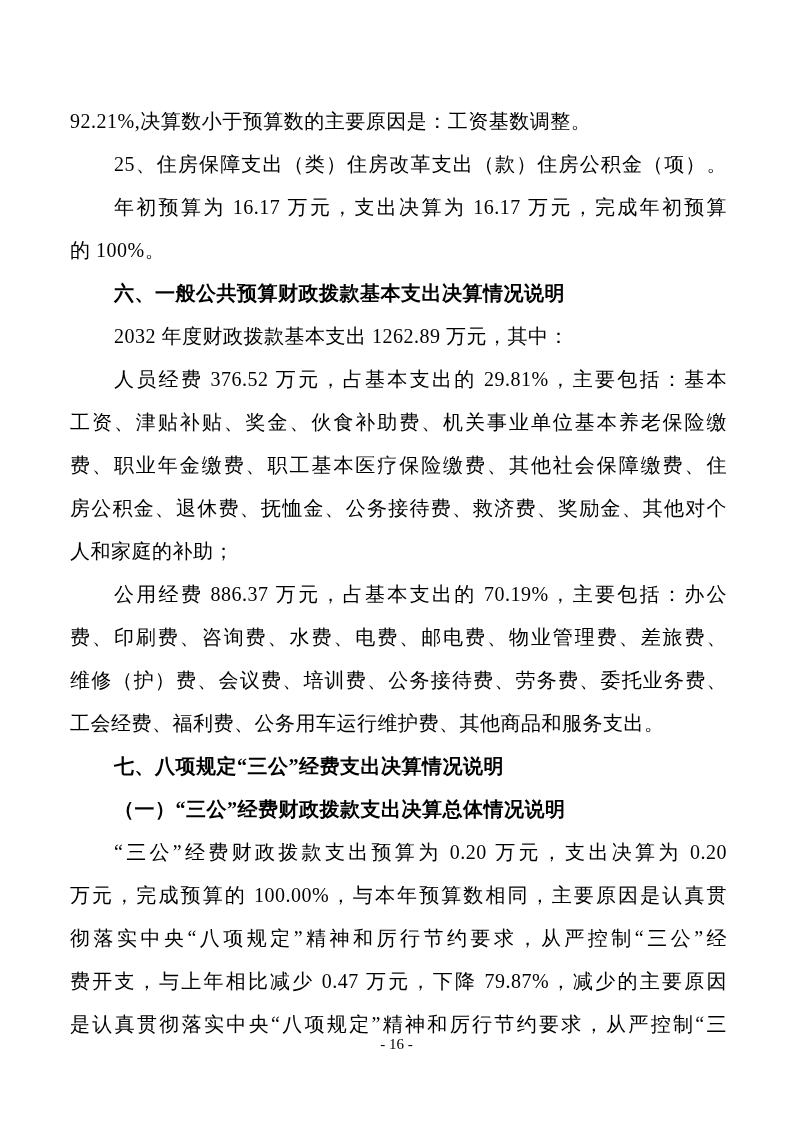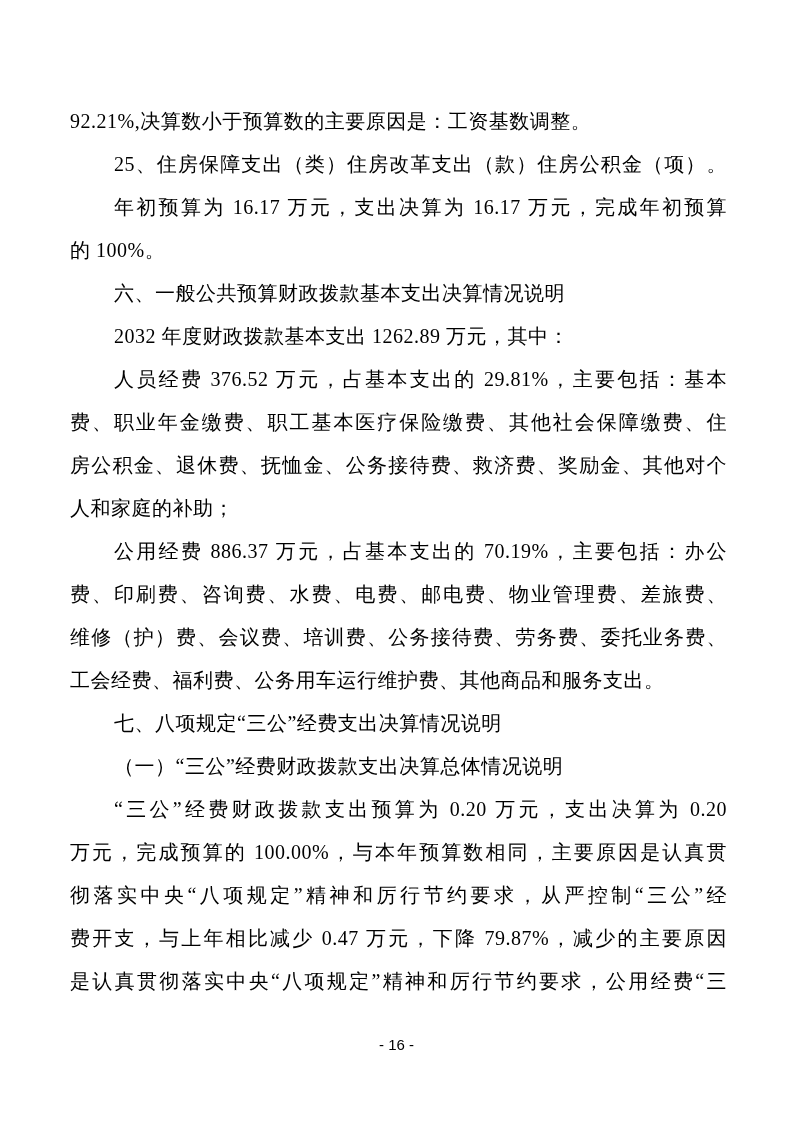--- a/index.html
+++ b/index.html
@@ -33,54 +33,55 @@
   }
   .indent {
     text-indent: 44px;
   }
   .justify {
     text-align: justify;
     text-align-last: justify;
     -moz-text-align-last: justify;
   }
   .heading {
-    font-weight: normal;
+    font-weight: bold;
   }
   .footer {
     position: absolute;
     top: 1036px;
     left: 0;
     width: 100%;
     text-align: center;
     font-size: 15px;
-    font-family: Liberation Sans, sans-serif;
+    font-family: Liberation Serif, serif;
     color: #000000;
   }
 </style>
 </head>
 <body>
 
 <div class="page">
   <div class="content">
     <div class="line">92.21%,决算数小于预算数的主要原因是：工资基数调整。</div>
     <div class="line indent justify">25、住房保障支出（类）住房改革支出（款）住房公积金（项）。</div>
     <div class="line indent justify">年初预算为 16.17 万元，支出决算为 16.17 万元，完成年初预算</div>
     <div class="line">的 100%。</div>
     <div class="line indent heading">六、一般公共预算财政拨款基本支出决算情况说明</div>
     <div class="line indent">2032 年度财政拨款基本支出 1262.89 万元，其中：</div>
     <div class="line indent justify">人员经费 376.52 万元，占基本支出的 29.81%，主要包括：基本</div>
+    <div class="line justify">工资、津贴补贴、奖金、伙食补助费、机关事业单位基本养老保险缴</div>
     <div class="line justify">费、职业年金缴费、职工基本医疗保险缴费、其他社会保障缴费、住</div>
     <div class="line justify">房公积金、退休费、抚恤金、公务接待费、救济费、奖励金、其他对个</div>
     <div class="line">人和家庭的补助；</div>
     <div class="line indent justify">公用经费 886.37 万元，占基本支出的 70.19%，主要包括：办公</div>
     <div class="line justify">费、印刷费、咨询费、水费、电费、邮电费、物业管理费、差旅费、</div>
     <div class="line justify">维修（护）费、会议费、培训费、公务接待费、劳务费、委托业务费、</div>
     <div class="line">工会经费、福利费、公务用车运行维护费、其他商品和服务支出。</div>
     <div class="line indent heading">七、八项规定“三公”经费支出决算情况说明</div>
     <div class="line indent heading">（一）“三公”经费财政拨款支出决算总体情况说明</div>
     <div class="line indent justify">“三公”经费财政拨款支出预算为 0.20 万元，支出决算为 0.20</div>
     <div class="line justify">万元，完成预算的 100.00%，与本年预算数相同，主要原因是认真贯</div>
     <div class="line justify">彻落实中央“八项规定”精神和厉行节约要求，从严控制“三公”经</div>
     <div class="line justify">费开支，与上年相比减少 0.47 万元，下降 79.87%，减少的主要原因</div>
-    <div class="line justify">是认真贯彻落实中央“八项规定”精神和厉行节约要求，公用经费“三</div>
+    <div class="line justify">是认真贯彻落实中央“八项规定”精神和厉行节约要求，从严控制“三</div>
   </div>
   <div class="footer">- 16 -</div>
 </div>
 
 </body></html>

